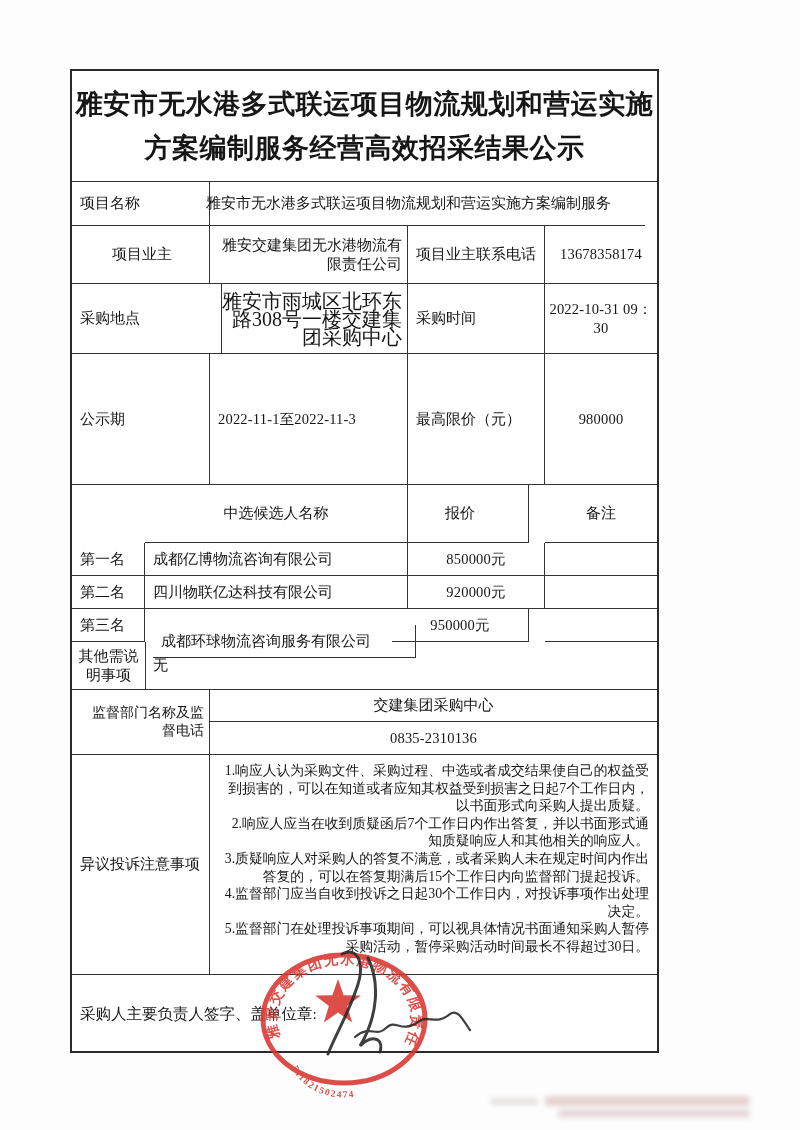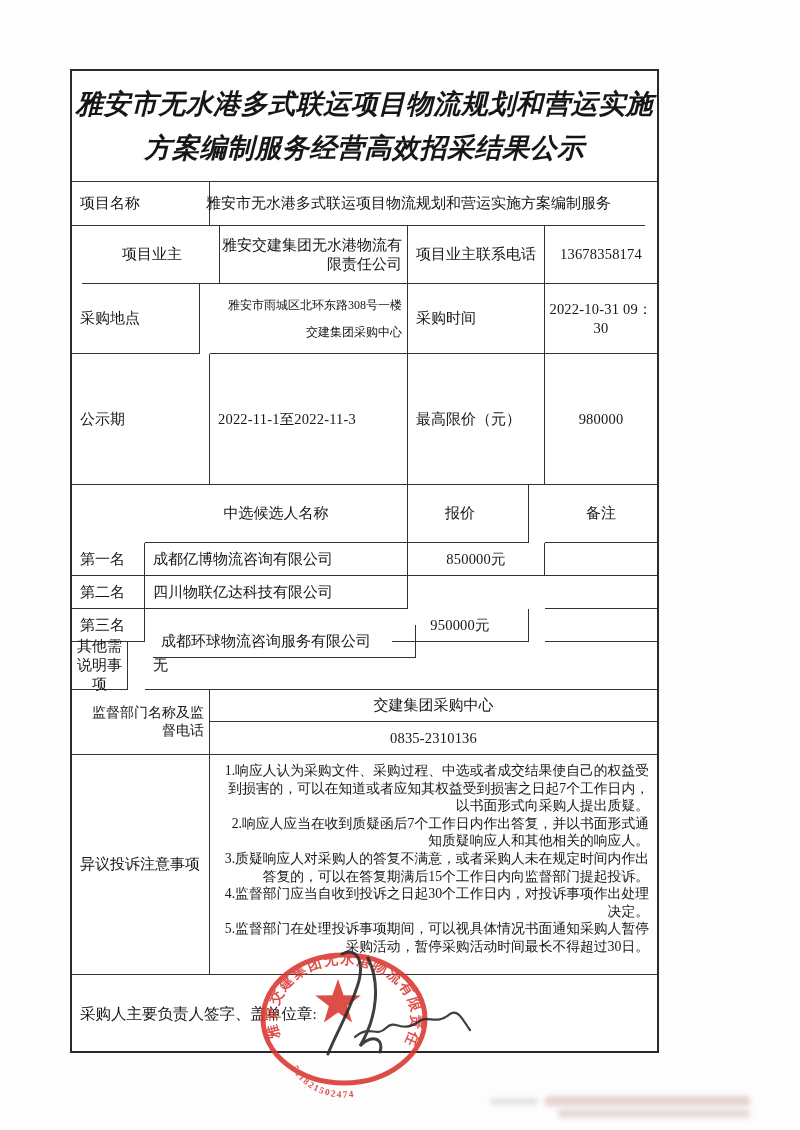--- a/index.html
+++ b/index.html
@@ -21,77 +21,78 @@
     font-size:15px;line-height:19px;text-align:right;
   }
   .nbr{border-right:none;}
   .nbb{border-bottom:none;}
   .pad{padding-left:8px;padding-right:5px;}
   .center{justify-content:center;text-align:center;}
   .num{font-size:14.5px;letter-spacing:0.2px;}
   .title-cell{flex-direction:column;justify-content:center;}
   .title-line{font-size:27px;font-weight:bold;line-height:44px;letter-spacing:0.5px;white-space:nowrap;}
   .small-wrap{font-size:14px;line-height:18px;}
-  .addr{font-size:12px;line-height:27px;}
+  .addr{font-size:20px;line-height:18px;}
   .notice{
     display:block;padding:7px 8px 0 8px;font-size:13.8px;line-height:17.6px;
   }
   .notice div{margin:0;}
   .sign-label{font-size:15.5px;}
   .blur-mark{position:absolute;filter:blur(2.5px);border-radius:3px;}
   svg{position:absolute;overflow:visible;}
   .seal-text{font-family:"Liberation Serif","DejaVu Serif",serif;font-weight:bold;}
 </style>
 </head>
 <body>
 
 <div class="sheet">
 
-  <div class="cell nbr title-cell center" style="left:0;top:0;width:585px;height:111px;font-style:italic;">
+  <div class="cell nbr title-cell center" style="left:0;top:0;width:585px;height:111px;">
     <div class="title-line">雅安市无水港多式联运项目物流规划和营运实施</div>
     <div class="title-line">方案编制服务经营高效招采结果公示</div>
   </div>
 
   <div class="cell pad" style="left:0;top:111px;width:138px;height:44px;">项目名称</div>
   <div class="cell nbr pad" style="left:126px;top:111px;width:447px;height:44px;">雅安市无水港多式联运项目物流规划和营运实施方案编制服务</div>
 
-  <div class="cell pad" style="left:10px;top:155px;width:138px;height:58px;padding-left:40px;">项目业主</div>
+  <div class="cell pad" style="left:0;top:155px;width:138px;height:58px;padding-left:40px;">项目业主</div>
   <div class="cell pad" style="left:138px;top:155px;width:198px;height:58px;">雅安交建集团无水港物流有限责任公司</div>
   <div class="cell pad" style="left:336px;top:155px;width:137px;height:58px;">项目业主联系电话</div>
   <div class="cell nbr center num" style="left:473px;top:155px;width:112px;height:58px;">13678358174</div>
 
-  <div class="cell pad" style="left:0;top:213px;width:128px;height:70px;">采购地点</div>
+  <div class="cell pad" style="left:0;top:213px;width:150px;height:70px;">采购地点</div>
   <div class="cell pad addr" style="left:138px;top:213px;width:198px;height:70px;">雅安市雨城区北环东路308号一楼交建集团采购中心</div>
   <div class="cell pad" style="left:336px;top:213px;width:137px;height:70px;">采购时间</div>
   <div class="cell nbr center num" style="left:473px;top:213px;width:112px;height:70px;">2022-10-31 09：30</div>
 
   <div class="cell pad" style="left:0;top:283px;width:138px;height:131px;">公示期</div>
   <div class="cell pad num" style="left:138px;top:283px;width:198px;height:131px;">2022-11-1至2022-11-3</div>
   <div class="cell pad" style="left:336px;top:283px;width:137px;height:131px;">最高限价（元）</div>
   <div class="cell nbr center num" style="left:473px;top:283px;width:112px;height:131px;">980000</div>
 
   <div class="cell center" style="left:73px;top:414px;width:263px;height:58px;">中选候选人名称</div>
   <div class="cell center" style="left:320px;top:414px;width:137px;height:58px;text-align:center;">报价</div>
   <div class="cell nbr center" style="left:473px;top:414px;width:112px;height:58px;">备注</div>
 
   <div class="cell pad" style="left:0;top:472px;width:73px;height:33px;">第一名</div>
   <div class="cell pad" style="left:73px;top:472px;width:263px;height:33px;">成都亿博物流咨询有限公司</div>
   <div class="cell center num" style="left:336px;top:472px;width:137px;height:33px;">850000元</div>
   <div class="cell nbr" style="left:473px;top:472px;width:112px;height:33px;"></div>
 
   <div class="cell pad" style="left:0;top:505px;width:73px;height:33px;">第二名</div>
   <div class="cell pad" style="left:73px;top:505px;width:263px;height:33px;">四川物联亿达科技有限公司</div>
+  <div class="cell center num" style="left:336px;top:505px;width:137px;height:33px;">920000元</div>
   <div class="cell nbr" style="left:473px;top:505px;width:112px;height:33px;"></div>
 
   <div class="cell pad" style="left:0;top:538px;width:73px;height:33px;">第三名</div>
   <div class="cell pad" style="left:73px;top:554px;width:263px;height:33px;margin-left:8px;">成都环球物流咨询服务有限公司</div>
   <div class="cell center num" style="left:320px;top:538px;width:137px;height:33px;">950000元</div>
   <div class="cell nbr" style="left:473px;top:538px;width:112px;height:33px;"></div>
 
-  <div class="cell center" style="left:0;top:571px;width:56px;height:48px;padding:0 4px;">其他需说明事项</div>
+  <div class="cell center" style="left:0;top:571px;width:74px;height:48px;padding:0 4px;">其他需说明事项</div>
   <div class="cell nbr pad" style="left:73px;top:571px;width:512px;height:48px;">无</div>
 
   <div class="cell nbr center" style="left:138px;top:619px;width:447px;height:32px;">交建集团采购中心</div>
   <div class="cell small-wrap" style="left:0;top:619px;width:138px;height:65px;padding:0 5px 0 7px;">监督部门名称及监督电话</div>
   <div class="cell nbr center num" style="left:138px;top:651px;width:447px;height:33px;">0835-2310136</div>
 
   <div class="cell pad" style="left:0;top:684px;width:138px;height:220px;">异议投诉注意事项</div>
   <div class="cell nbr notice" style="left:138px;top:684px;width:447px;height:220px;">
     <div>1.响应人认为采购文件、采购过程、中选或者成交结果使自己的权益受到损害的，可以在知道或者应知其权益受到损害之日起7个工作日内，以书面形式向采购人提出质疑。</div>
     <div>2.响应人应当在收到质疑函后7个工作日内作出答复，并以书面形式通知质疑响应人和其他相关的响应人。</div>

